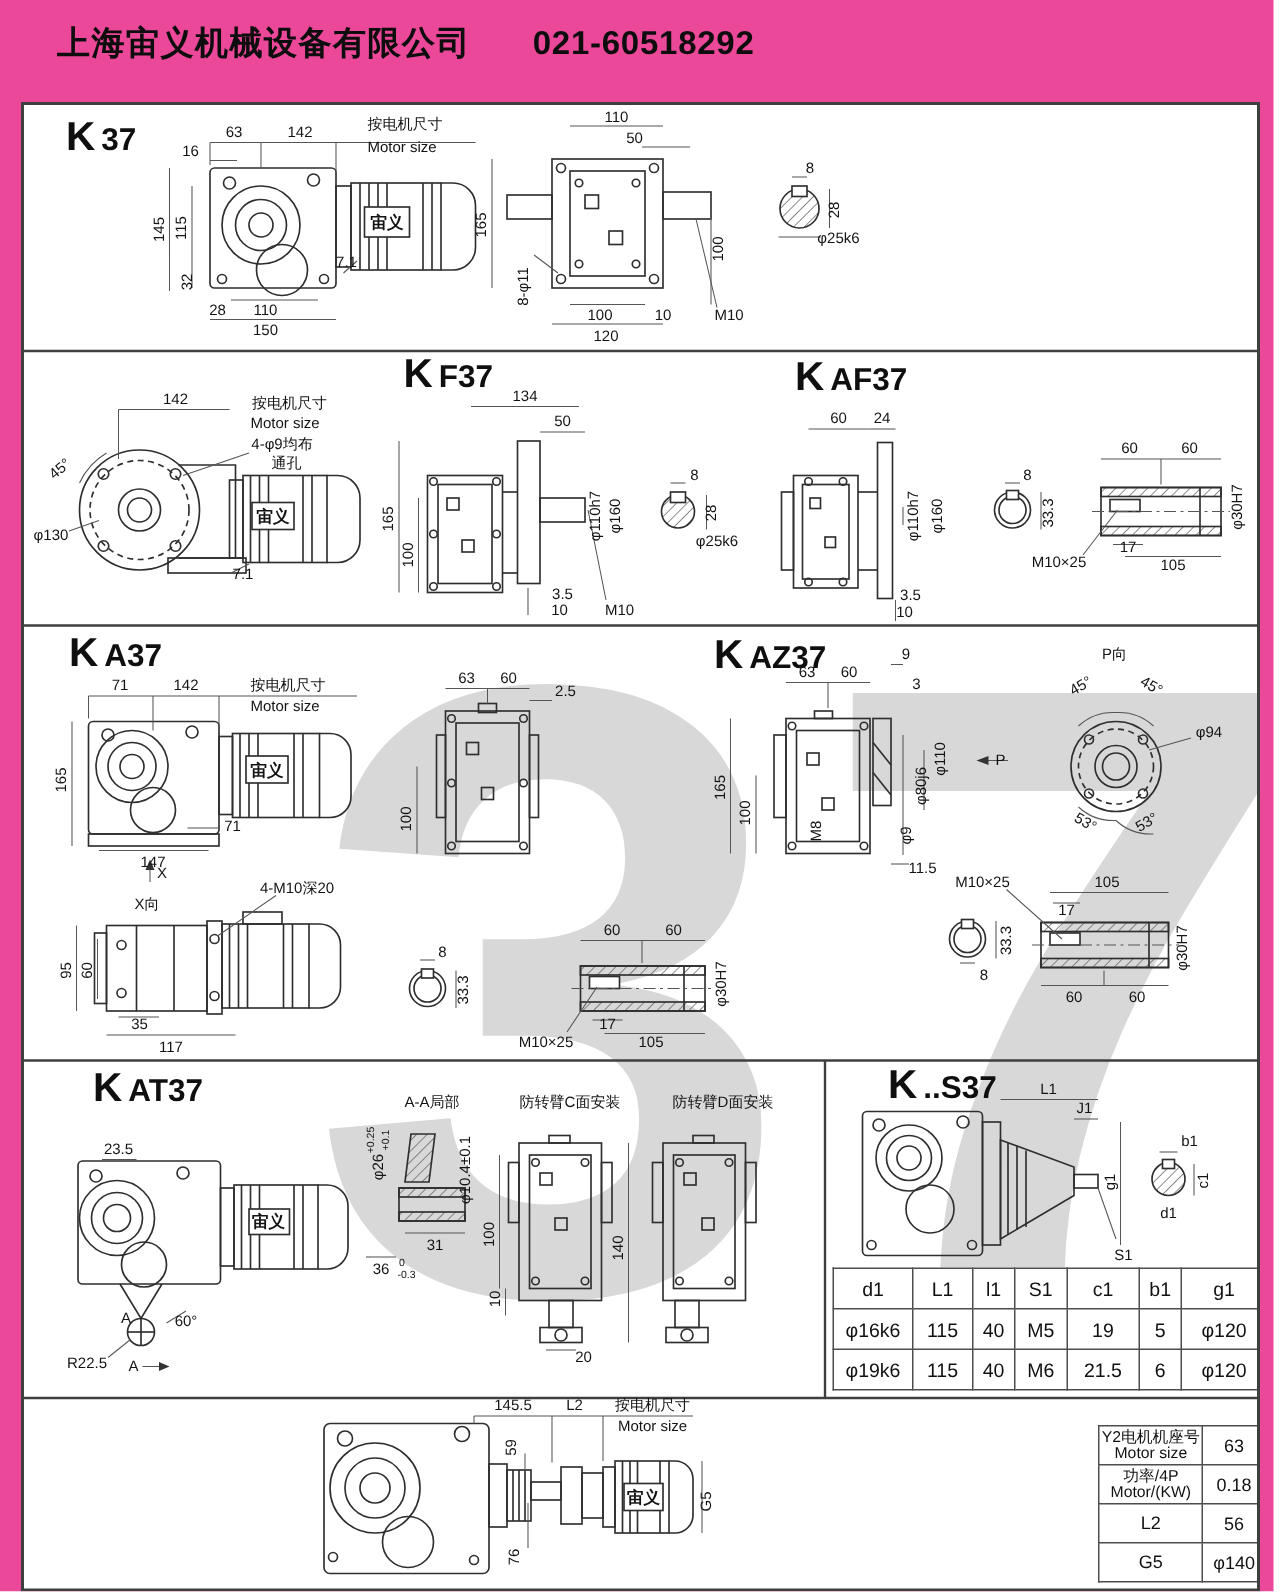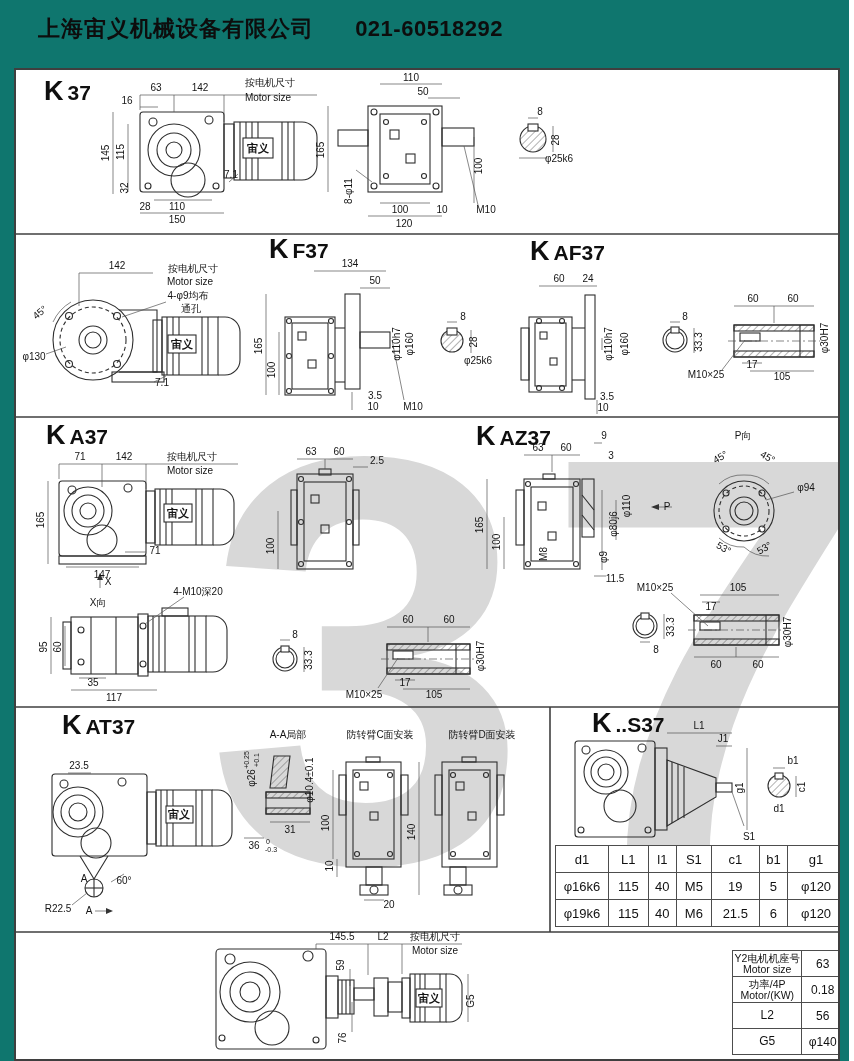--- a/index.html
+++ b/index.html
@@ -1,16 +1,16 @@
 <!DOCTYPE html>
 <html><head>
 <meta charset="utf-8">
 <style>
   html,body{margin:0;padding:0;background:#fff;}
-  #page{position:relative;width:849px;height:1061px;background:#0f766e;overflow:hidden;
+  #page{position:relative;width:849px;height:1061px;background:#ec4899;overflow:hidden;
         font-family:"Liberation Sans","DejaVu Sans",sans-serif;color:#111;}
   #header{position:absolute;left:38px;top:14px;font-size:22px;font-weight:bold;
           color:#0d0d0d;letter-spacing:1px;white-space:nowrap;}
   #header .phone{margin-left:34px;letter-spacing:0.5px;}
   #frame{position:absolute;left:14px;top:68px;width:822px;height:989px;
          border:2px solid #3f3f3f;background:#fff;overflow:hidden;}
   .wm{position:absolute;left:190px;top:300px;font-size:580px;line-height:1;
       font-weight:bold;color:#d8d8d8;letter-spacing:15px;z-index:0;user-select:none;}
   #draw{position:absolute;left:0;top:0;z-index:1;}
   svg text{font-family:"Liberation Sans","DejaVu Sans",sans-serif;font-size:10px;fill:#141414;}

